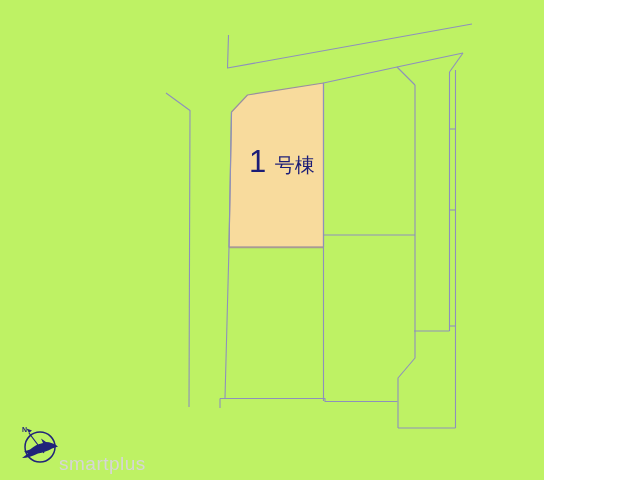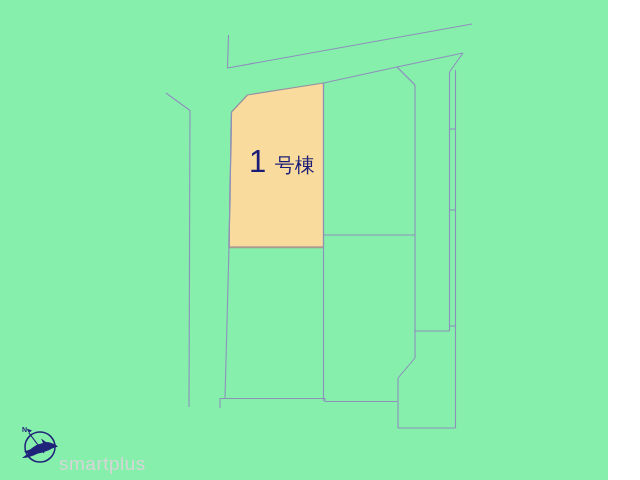--- a/index.html
+++ b/index.html
@@ -3,23 +3,23 @@
 <meta charset="utf-8">
 <style>
   html, body {
     margin: 0;
     padding: 0;
     background: #ffffff;
     font-family: "Liberation Sans", "DejaVu Sans", sans-serif;
   }
   .stage {
     position: relative;
-    width: 608px;
+    width: 544px;
     height: 480px;
-    background: #86efac;
+    background: #bef264;
     overflow: hidden;
   }
   .stage svg {
     position: absolute;
     left: 0;
     top: 0;
     display: block;
   }
   .lot-label {
     font-family: "Liberation Sans", "DejaVu Sans", sans-serif;

